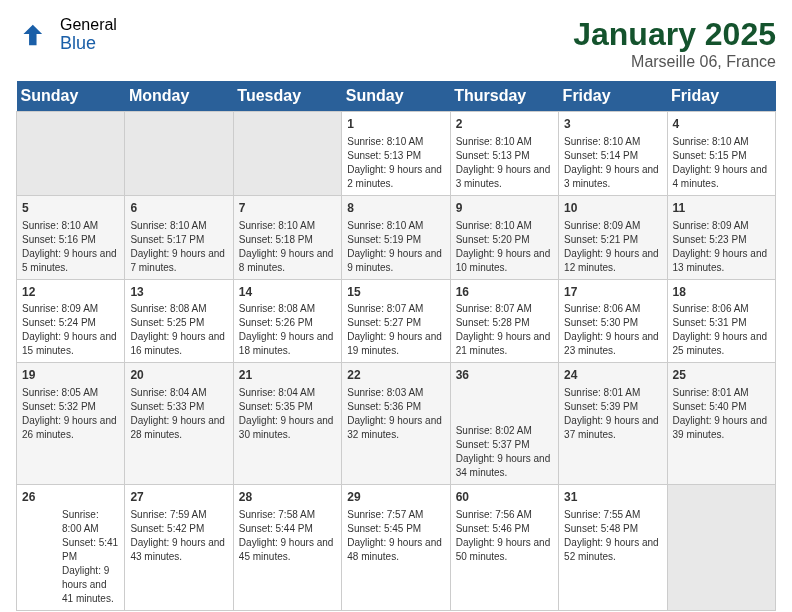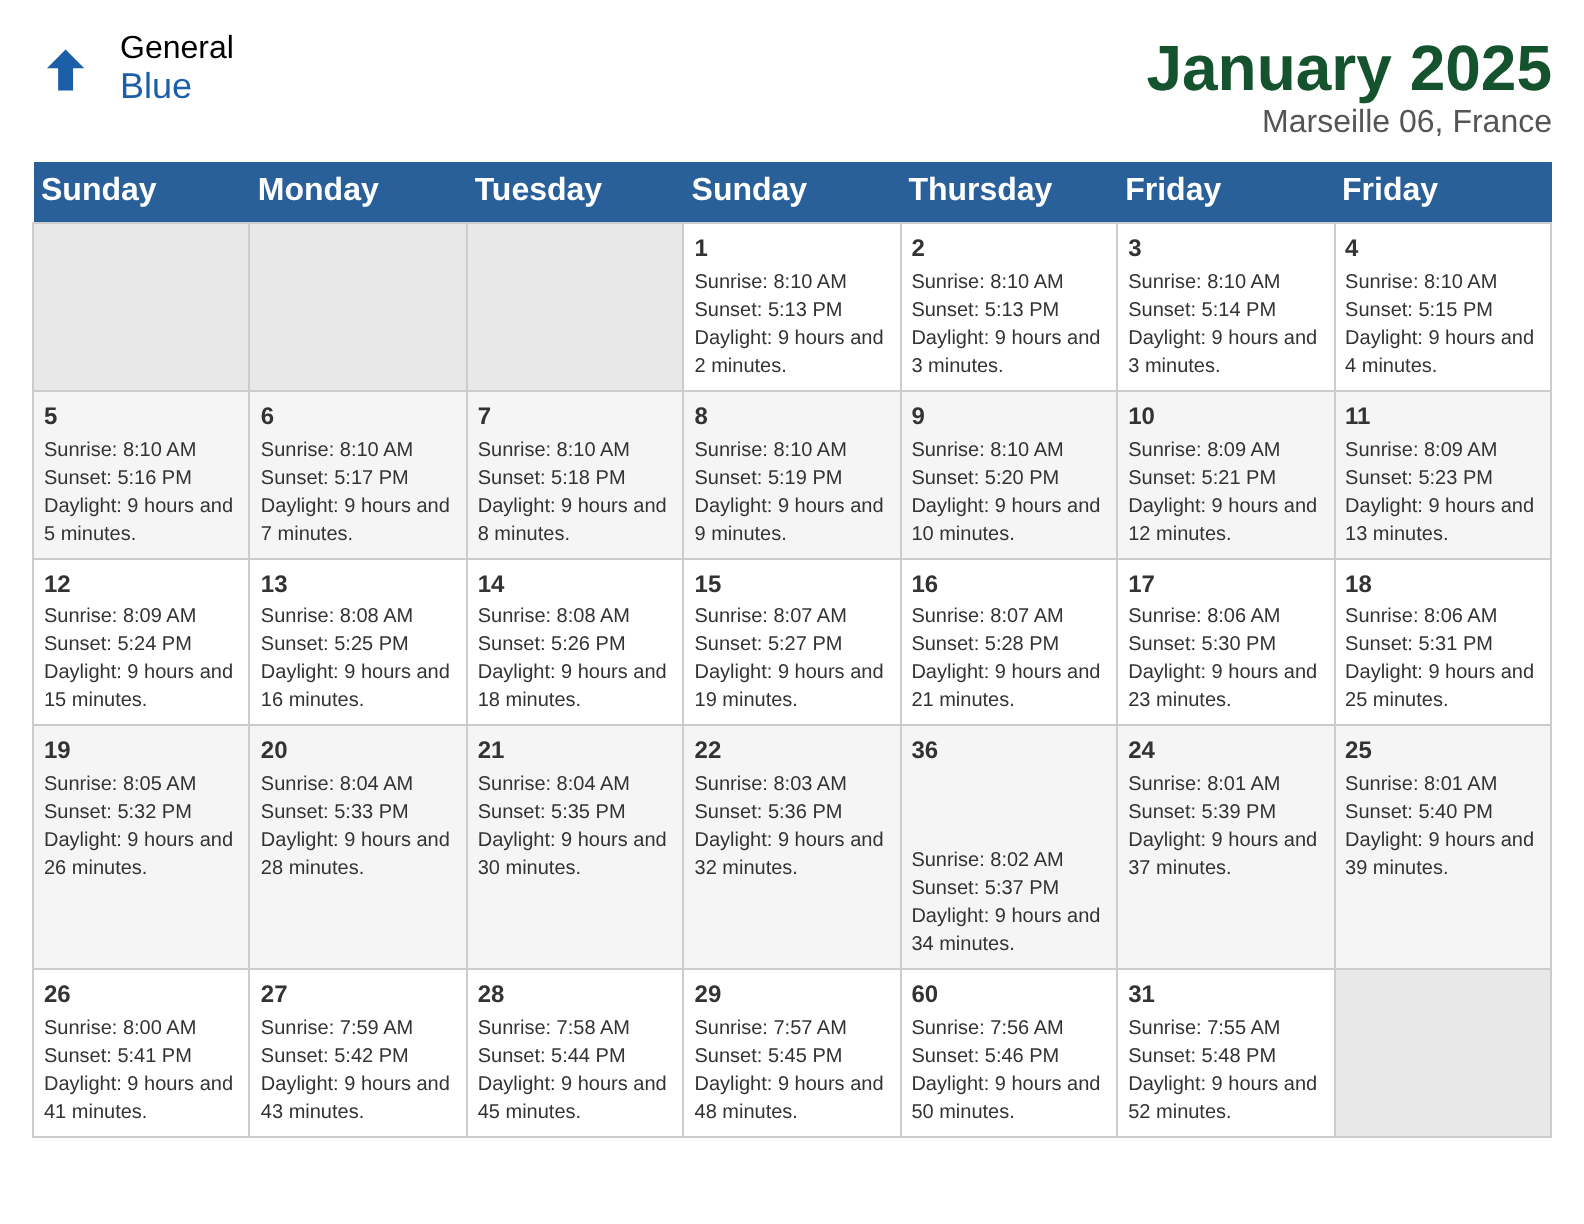--- a/index.html
+++ b/index.html
@@ -277,21 +277,21 @@
         <td>
           <div class="day-number">25</div>
           <div class="day-info" style="white-space: pre-line;">Sunrise: 8:01 AM
 Sunset: 5:40 PM
 Daylight: 9 hours and 39 minutes.</div>
         </td>
       </tr>
       <tr>
         <td>
           <div class="day-number">26</div>
-          <div class="day-info" style="white-space: pre-line;">Sunrise: 8:00 AM
+          <div class="day-info" style="white-space: pre-line; margin-left: 40px;">Sunrise: 8:00 AM
 Sunset: 5:41 PM
 Daylight: 9 hours and 41 minutes.</div>
         </td>
         <td>
           <div class="day-number">27</div>
           <div class="day-info" style="white-space: pre-line;">Sunrise: 7:59 AM
 Sunset: 5:42 PM
 Daylight: 9 hours and 43 minutes.</div>
         </td>
         <td>

